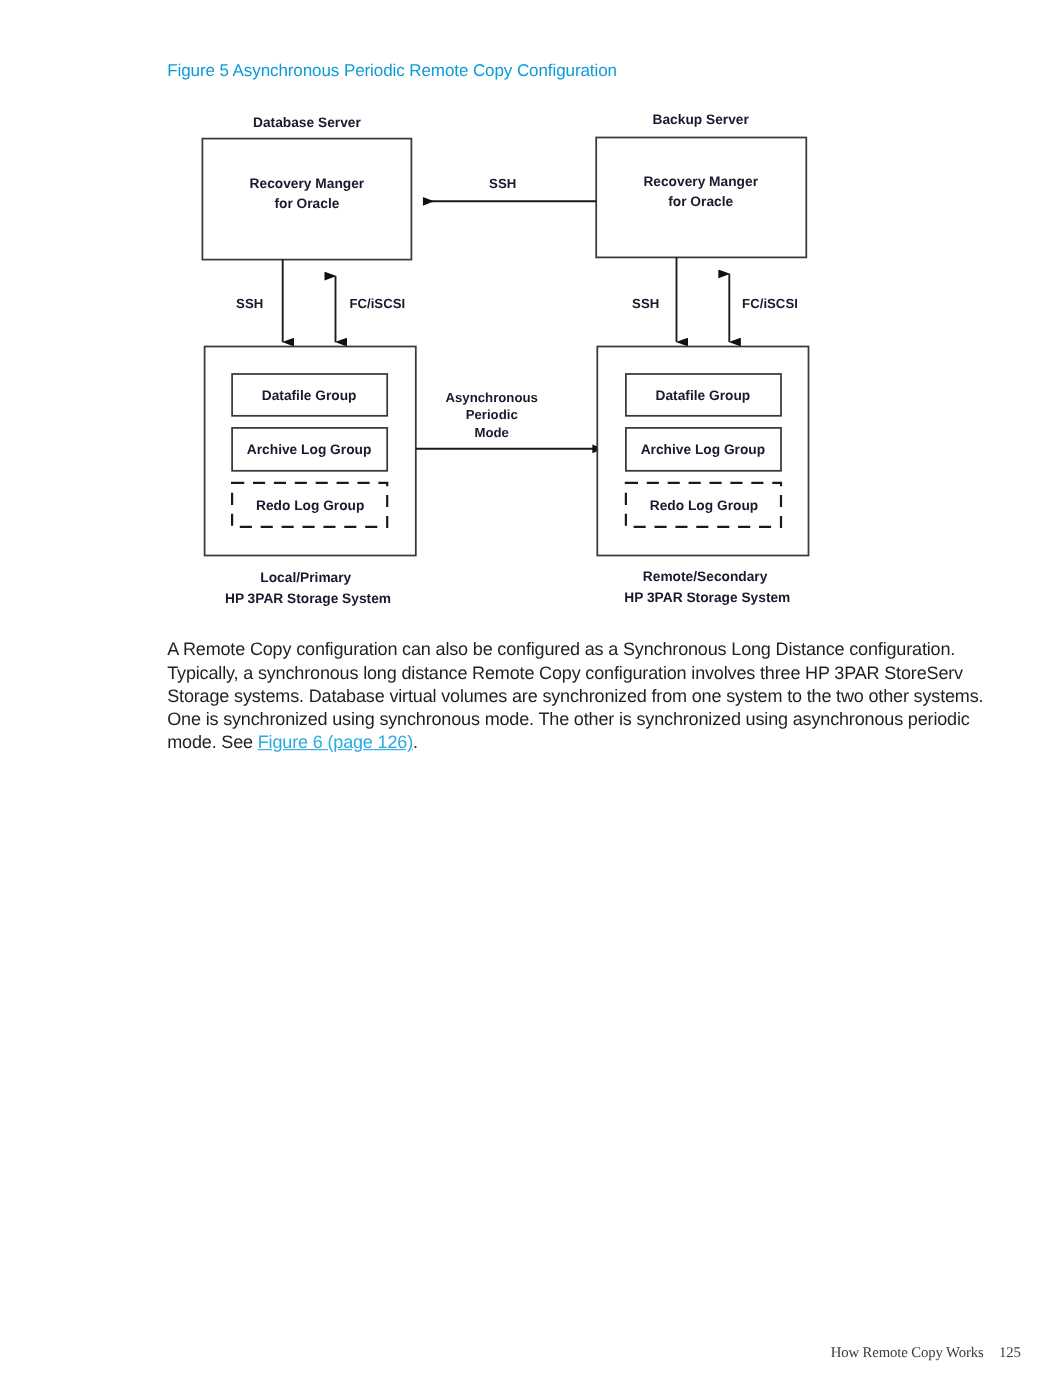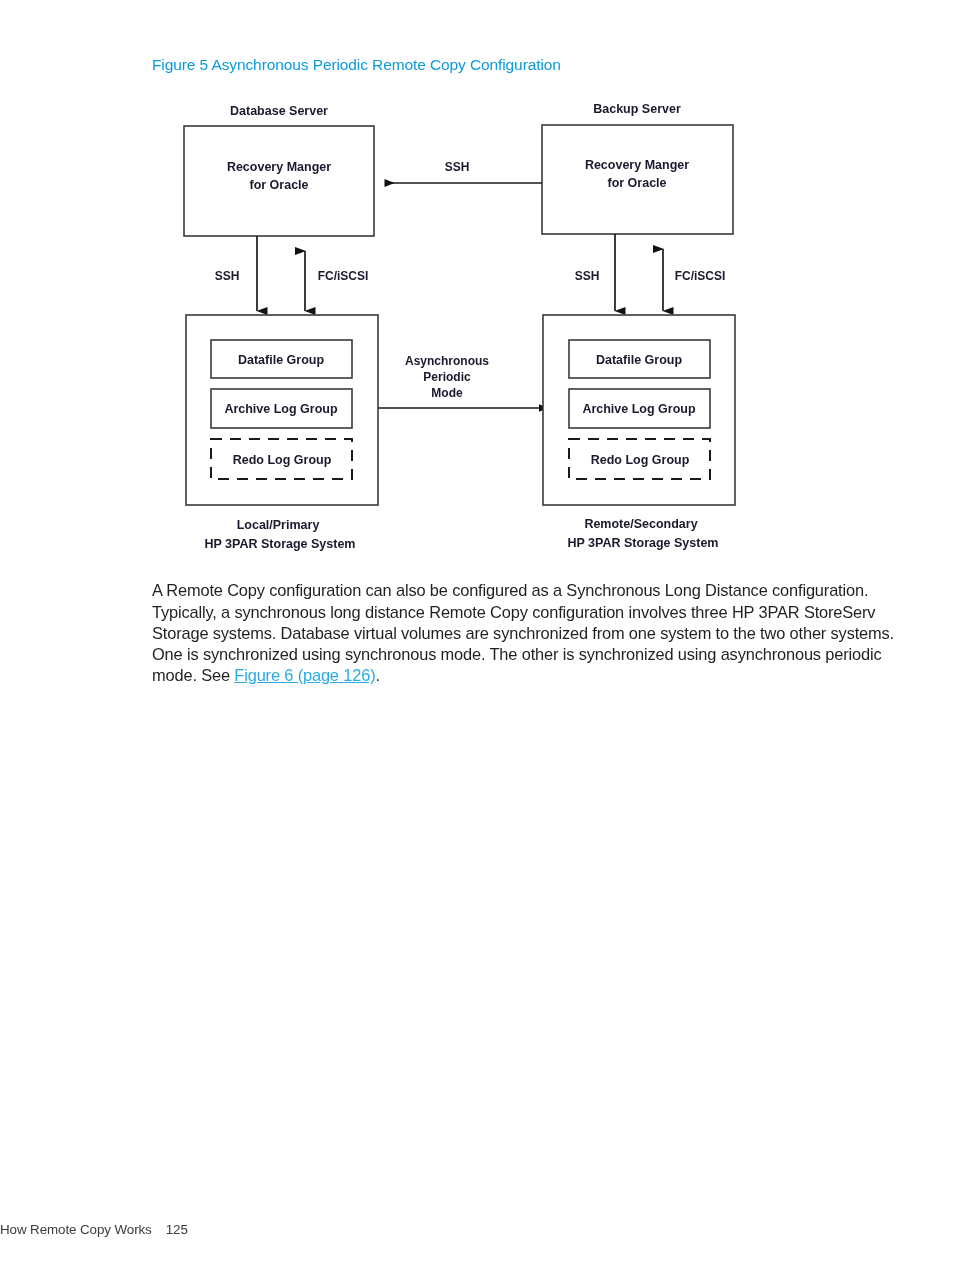--- a/index.html
+++ b/index.html
@@ -82,24 +82,24 @@
   .body-copy .link {
     color: #29abe2;
   }
 
   
   .footer {
     position: absolute;
     left: 0;
     top: 1222px;
     width: 954px;
-    text-align: left;
+    text-align: right;
     padding-right: 26px;
     box-sizing: border-box;
-    font-family: Liberation Sans, sans-serif;
+    font-family: Liberation Serif, serif;
     font-size: 13.4px;
     color: #3b3b3b;
     letter-spacing: -0.1px;
   }
   .footer .page-num {
     display: inline-block;
     margin-left: 14px;
   }
 </style>
 </head>

